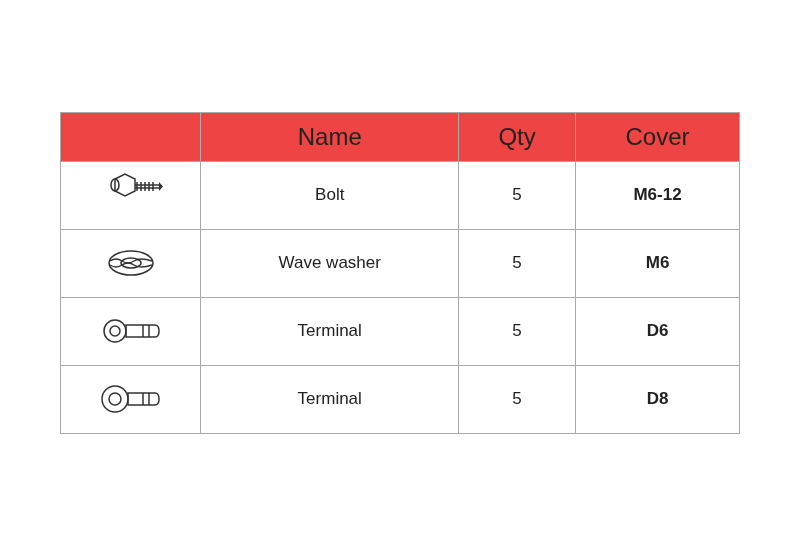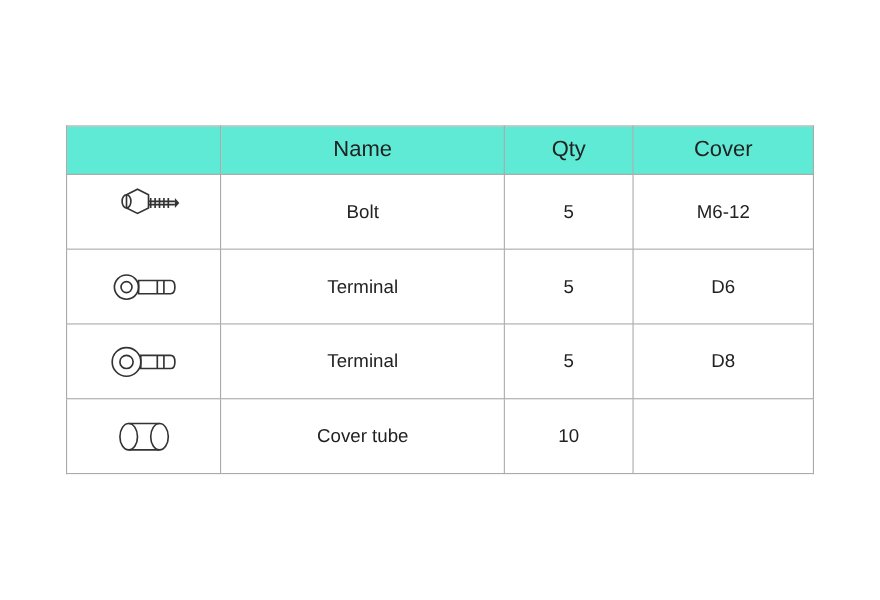--- a/index.html
+++ b/index.html
@@ -21,40 +21,41 @@
       border: 1.5px solid #888;
     }
     th, td {
       border: 1px solid #aaa;
       text-align: center;
       padding: 7px 8px;
       font-size: 17px;
       color: #222;
     }
     thead th {
-      background: #5eead4;
+      background: #ef4444;
       font-weight: normal;
-      font-size: 20px;
+      font-size: 24px;
       padding: 10px 8px;
     }
     tbody tr {
       height: 68px;
     }
     tbody td.icon-cell {
       width: 120px;
       padding: 4px;
     }
     tbody td.name-cell {
       width: 220px;
     }
     tbody td.qty-cell {
       width: 100px;
     }
     tbody td.remark-cell {
       width: 140px;
+      font-weight: bold;
     }
     .icon-svg {
       width: 68px;
       height: 52px;
       display: block;
       margin: 0 auto;
     }
   </style>
 </head>
 <body>
@@ -92,20 +93,37 @@
 
               <ellipse cx="18" cy="16" rx="4" ry="6"></ellipse>
             </g>
           </svg>
         </td>
         <td class="name-cell">Bolt</td>
         <td class="qty-cell">5</td>
         <td class="remark-cell">M6-12</td>
       </tr>
 
+      <tr>
+        <td class="icon-cell">
+          <svg class="icon-svg" viewBox="0 0 68 52">
+            <g fill="none" stroke="#333" stroke-width="1.5">
+
+              <ellipse cx="34" cy="26" rx="22" ry="12"></ellipse>
+              <ellipse cx="34" cy="26" rx="10" ry="5"></ellipse>
+
+              <path d="M13,24 Q19,20 25,24 Q31,28 37,24 Q43,20 55,24"></path>
+              <path d="M13,28 Q19,32 25,28 Q31,24 37,28 Q43,32 55,28"></path>
+            </g>
+          </svg>
+        </td>
+        <td class="name-cell">Wave washer</td>
+        <td class="qty-cell">5</td>
+        <td class="remark-cell">M6</td>
+      </tr>
 
 
       <tr>
         <td class="icon-cell">
           <svg class="icon-svg" viewBox="0 0 68 52">
             <g fill="none" stroke="#333" stroke-width="1.5">
 
               <circle cx="18" cy="26" r="11"></circle>
               <circle cx="18" cy="26" r="5"></circle>
 
@@ -134,31 +152,15 @@
               <line x1="46" y1="20" x2="46" y2="32"></line>
               <line x1="52" y1="20" x2="52" y2="32"></line>
             </g>
           </svg>
         </td>
         <td class="name-cell">Terminal</td>
         <td class="qty-cell">5</td>
         <td class="remark-cell">D8</td>
       </tr>
 
-      <tr>
-        <td class="icon-cell">
-          <svg class="icon-svg" viewBox="0 0 68 52">
-            <g fill="none" stroke="#333" stroke-width="1.5">
-
-              <ellipse cx="20" cy="26" rx="8" ry="12"></ellipse>
-              <ellipse cx="48" cy="26" rx="8" ry="12"></ellipse>
-              <line x1="20" y1="14" x2="48" y2="14"></line>
-              <line x1="20" y1="38" x2="48" y2="38"></line>
-            </g>
-          </svg>
-        </td>
-        <td class="name-cell">Cover tube</td>
-        <td class="qty-cell">10</td>
-        <td class="remark-cell"></td>
-      </tr>
     </tbody>
   </table>
 </div>
 
 </body></html>

